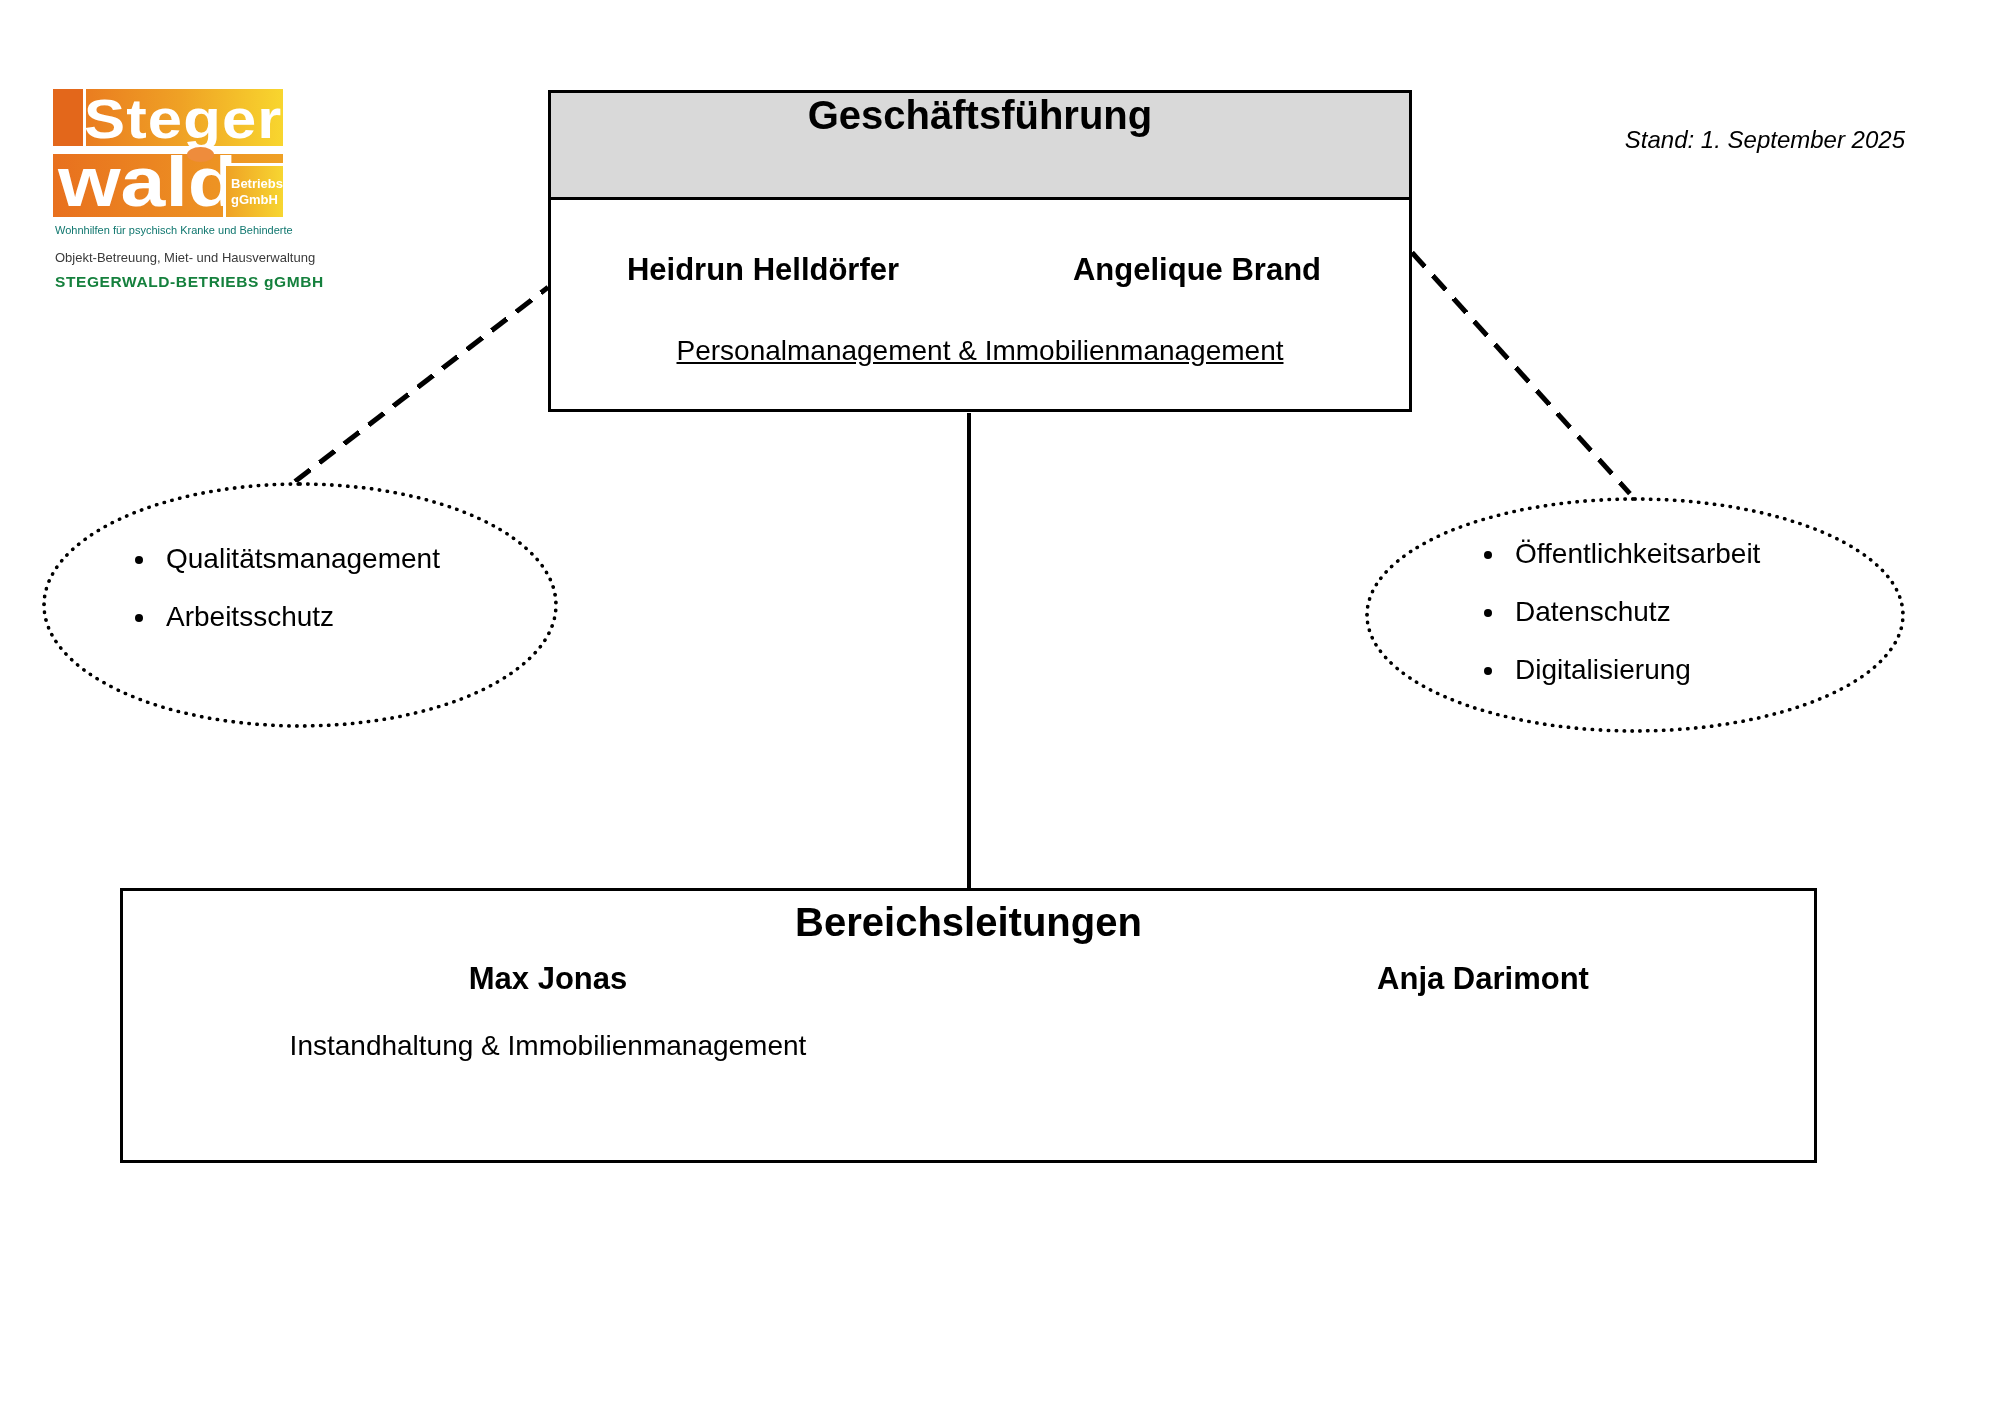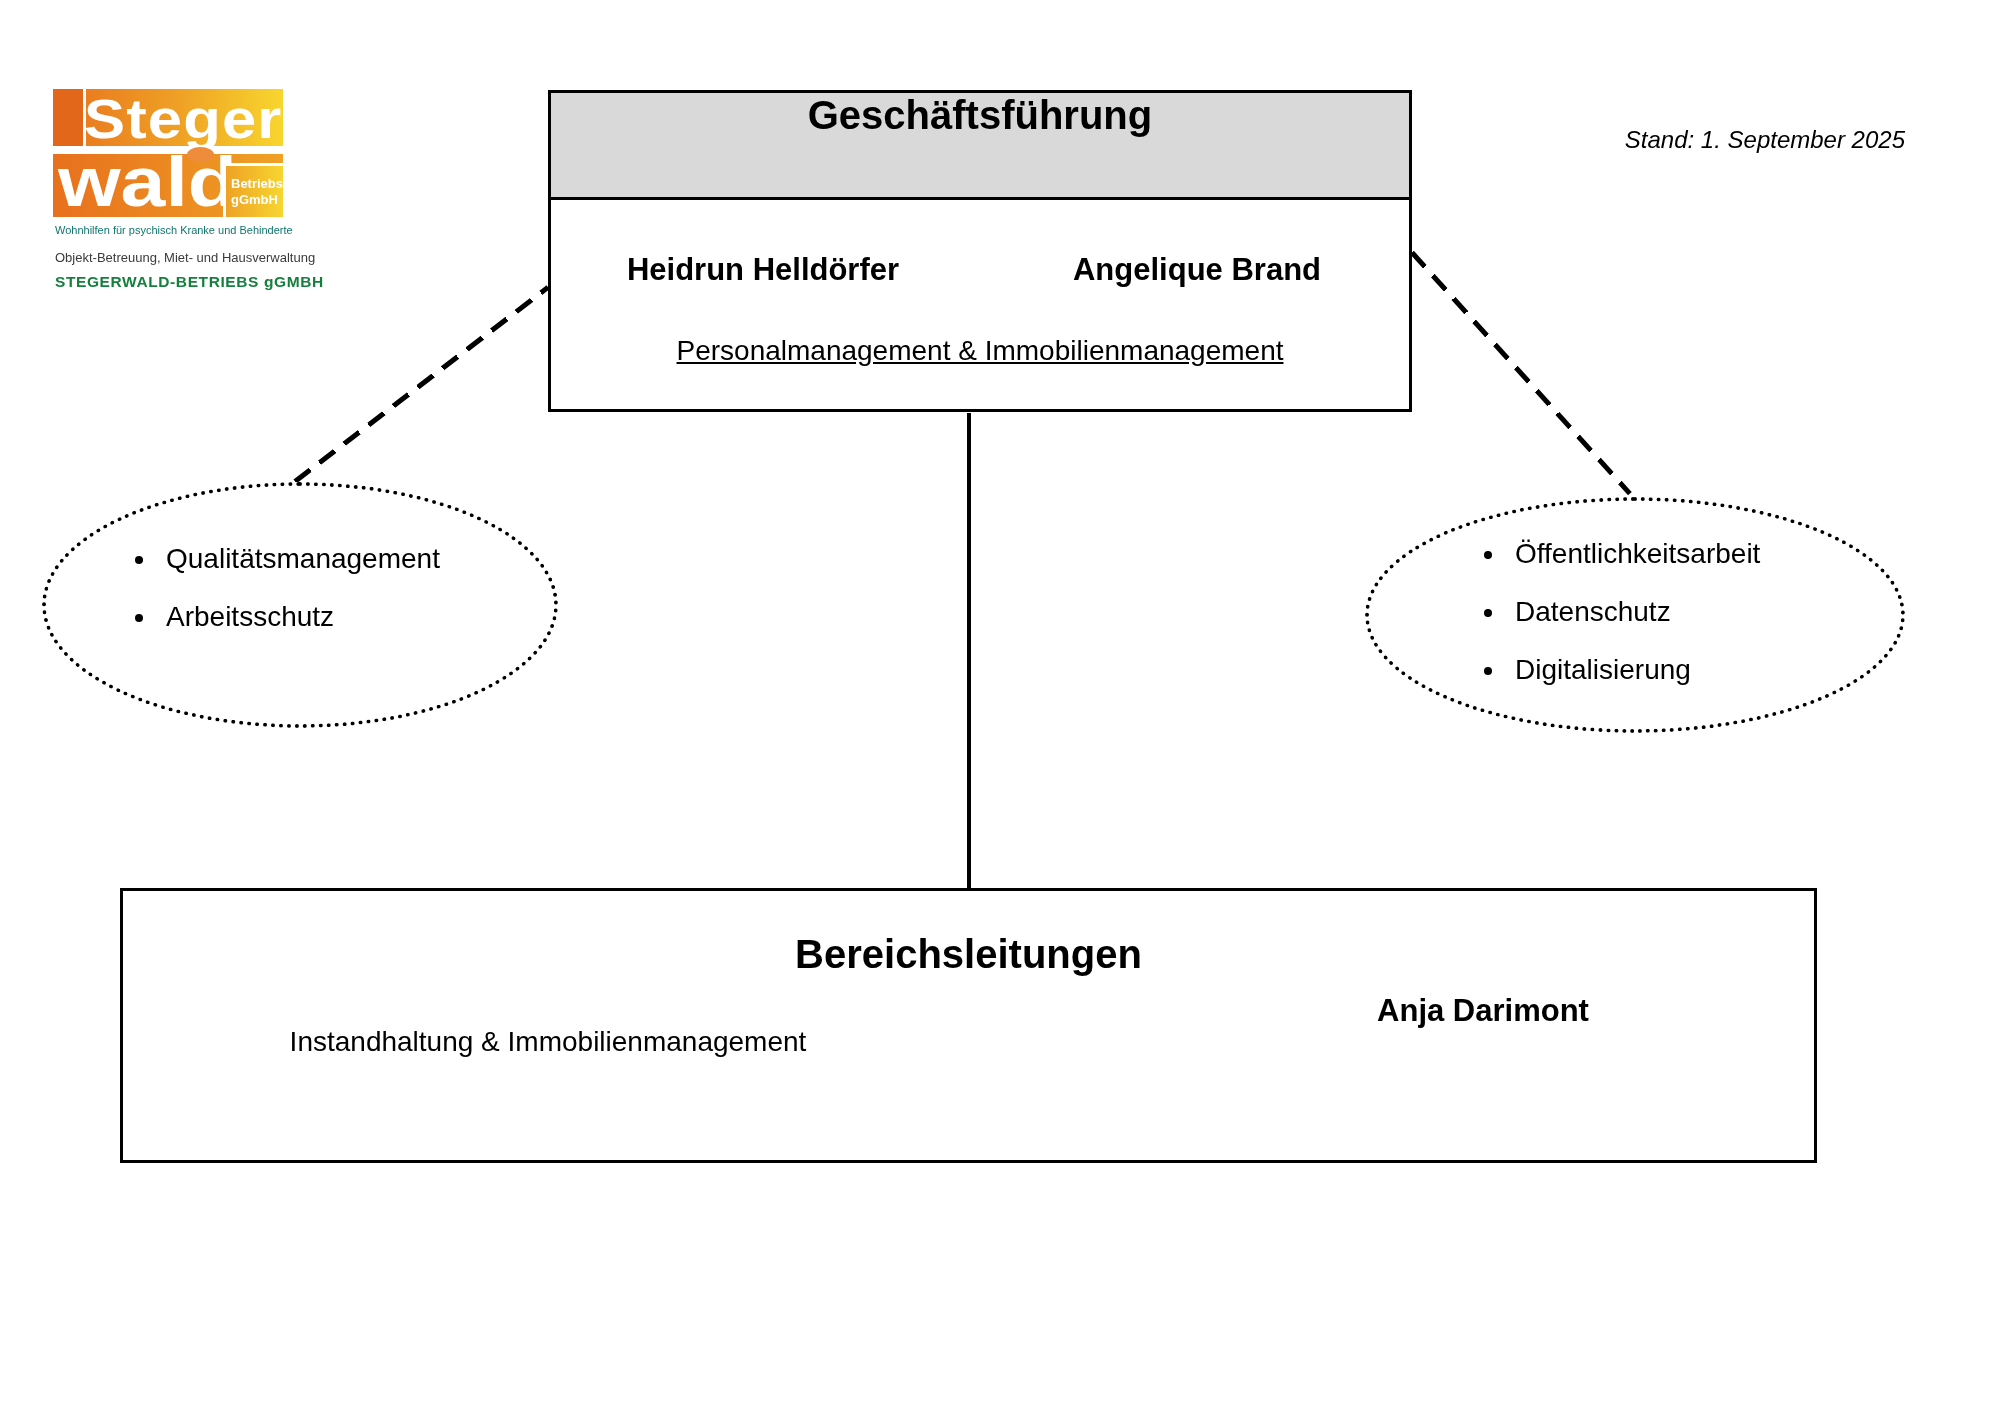--- a/index.html
+++ b/index.html
@@ -54,21 +54,21 @@
   .ellipse{position:absolute;box-sizing:border-box;border:4px dotted #000;border-radius:50%;background:#fff;}
   .ellipse-left{left:42px;top:482px;width:516px;height:246px;}
   .ellipse-right{left:1365px;top:497px;width:540px;height:236px;}
   .ellipse ul{list-style:disc;margin:0;font-size:28px;}
   .ellipse-left ul{padding:56px 0 0 112px;}
   .ellipse-right ul{padding:36px 0 0 138px;}
   .ellipse li{margin-bottom:24px;padding-left:8px;line-height:34px;}
   
   .dept-box{position:absolute;left:120px;top:888px;width:1697px;height:275px;box-sizing:border-box;
     border:3px solid #000;background:#fff;}
-  .dept-title{margin-top:40px;text-align:center;font-size:40px;font-weight:bold;line-height:46px;}
+  .dept-title{margin-top:8px;text-align:center;font-size:40px;font-weight:bold;line-height:46px;}
   .dept-leads{position:relative;margin-top:16px;height:100px;}
   .lead{position:absolute;text-align:center;}
   .lead-left{left:0;width:850px;}
   .lead-right{left:1000px;width:720px;}
   .lead-name{font-size:31px;font-weight:bold;line-height:36px;}
   .lead-area{margin-top:32px;font-size:28px;line-height:34px;}
 </style>
 </head>
 <body>
 
@@ -122,20 +122,21 @@
       <li>Öffentlichkeitsarbeit</li>
       <li>Datenschutz</li>
       <li>Digitalisierung</li>
     </ul>
   </div>
 
   <div class="dept-box">
     <div class="dept-title">Bereichsleitungen</div>
     <div class="dept-leads">
       <div class="lead lead-left">
+        <div class="lead-name">Max Jonas</div>
         <div class="lead-area">Instandhaltung &amp; Immobilienmanagement</div>
       </div>
       <div class="lead lead-right">
         <div class="lead-name">Anja Darimont</div>
       </div>
     </div>
   </div>
 
 </div>
 

